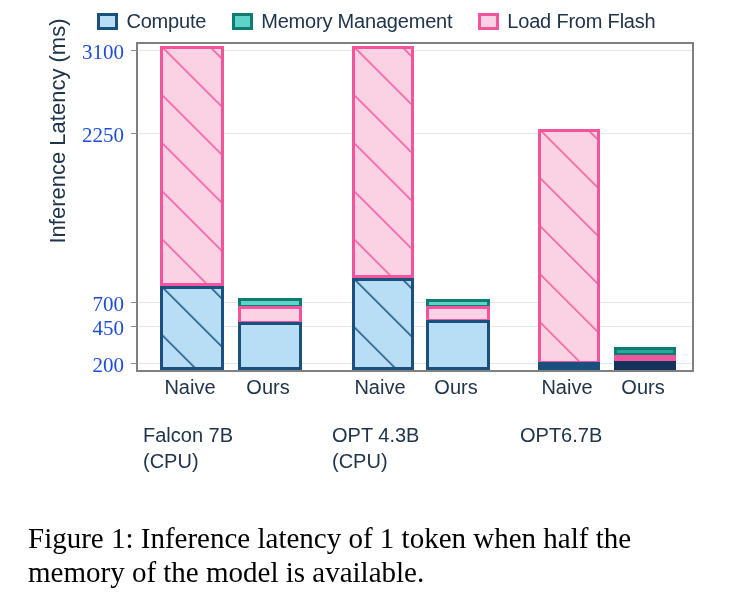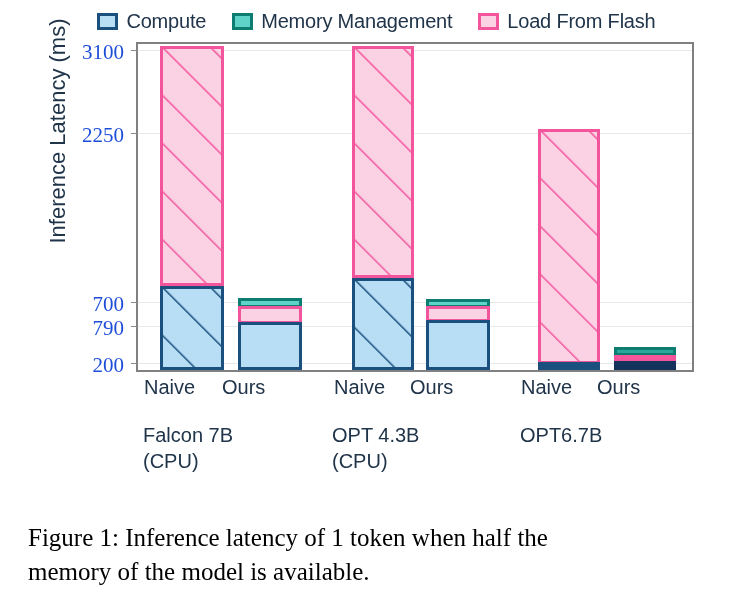--- a/index.html
+++ b/index.html
@@ -48,29 +48,29 @@
     font-size:22px;color:#20344a;white-space:nowrap;
   }
 
   
   .bar{position:absolute;bottom:0;}
   .seg{position:absolute;left:0;width:100%;box-sizing:border-box;border-width:3px;border-style:solid;}
   .seg.thin{border-width:2px;}
 
   
   .xticks{position:absolute;left:136px;top:376px;width:558px;height:30px;}
-  .xtick{position:absolute;top:0;text-align:left;font-size:20px;color:#20344a;white-space:nowrap;}
+  .xtick{position:absolute;top:0;text-align:center;font-size:20px;color:#20344a;white-space:nowrap;}
   .groups{position:absolute;left:136px;top:422px;width:558px;height:70px;}
   .group{position:absolute;top:0;font-size:20px;line-height:26px;color:#20344a;white-space:nowrap;}
 
   
   .caption{
     position:absolute;left:28px;top:521px;width:700px;
     font-family:"Liberation Serif", serif;
-    font-size:25px;line-height:34px;color:#000000;
+    font-size:29px;line-height:34px;color:#000000;
   }
   .cap-line{display:block;}
 </style>
 </head>
 <body>
 
 <div id="figure">
 
   <div class="legend">
     <div class="legend-item">
@@ -84,21 +84,21 @@
     <div class="legend-item">
       <span class="swatch" style="background:#fbd2e3;border-color:#f2559b;"></span>
       <span class="legend-label">Load From Flash</span>
     </div>
   </div>
 
   <div class="ylabels">
     <div class="ylab-row" style="top:40px;">3100</div>
     <div class="ylab-row" style="top:123px;">2250</div>
     <div class="ylab-row" style="top:292px;text-align:center;">700</div>
-    <div class="ylab-row" style="top:316px;">790</div>
+    <div class="ylab-row" style="top:316px;">450</div>
     <div class="ylab-row" style="top:353px;">200</div>
   </div>
 
   <div class="ytitle">Inference Latency (ms)</div>
 
   <div class="plot">
 
     <div class="gridline" style="top:6px;"></div>
     <div class="gridline" style="top:89px;"></div>
     <div class="gridline" style="top:258px;"></div>

